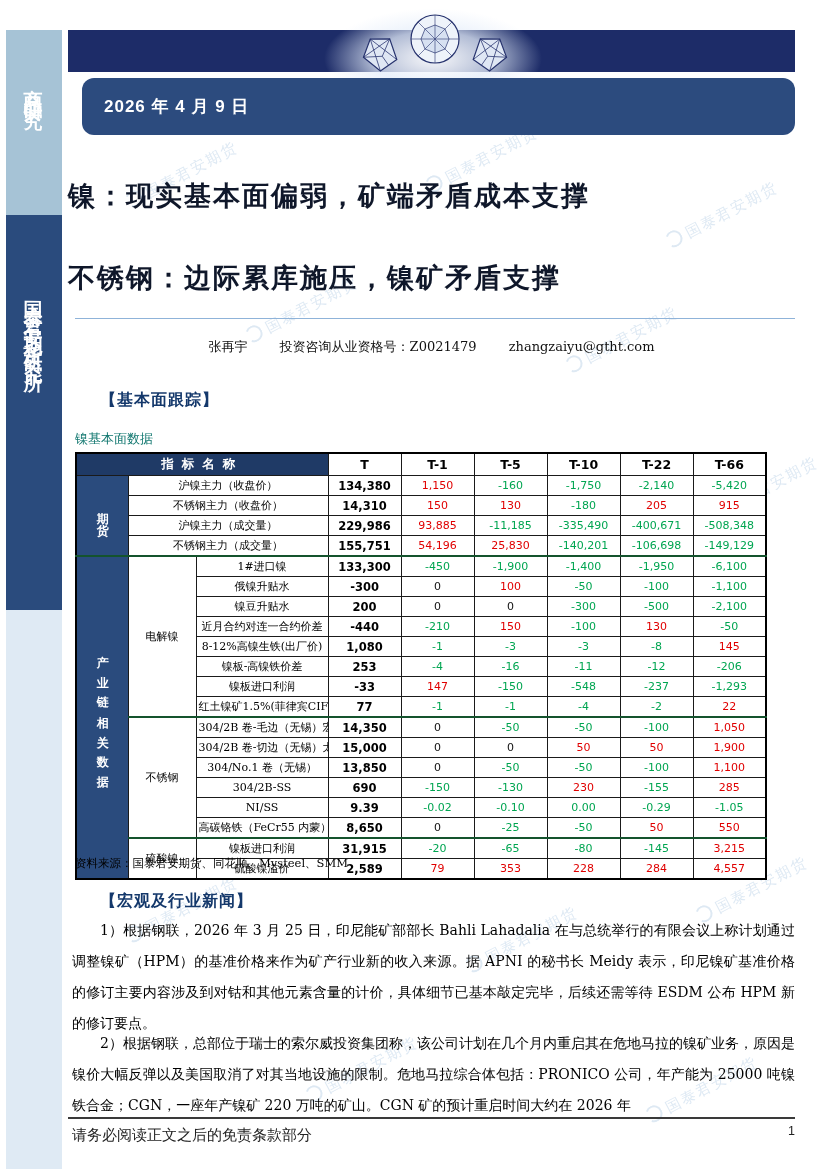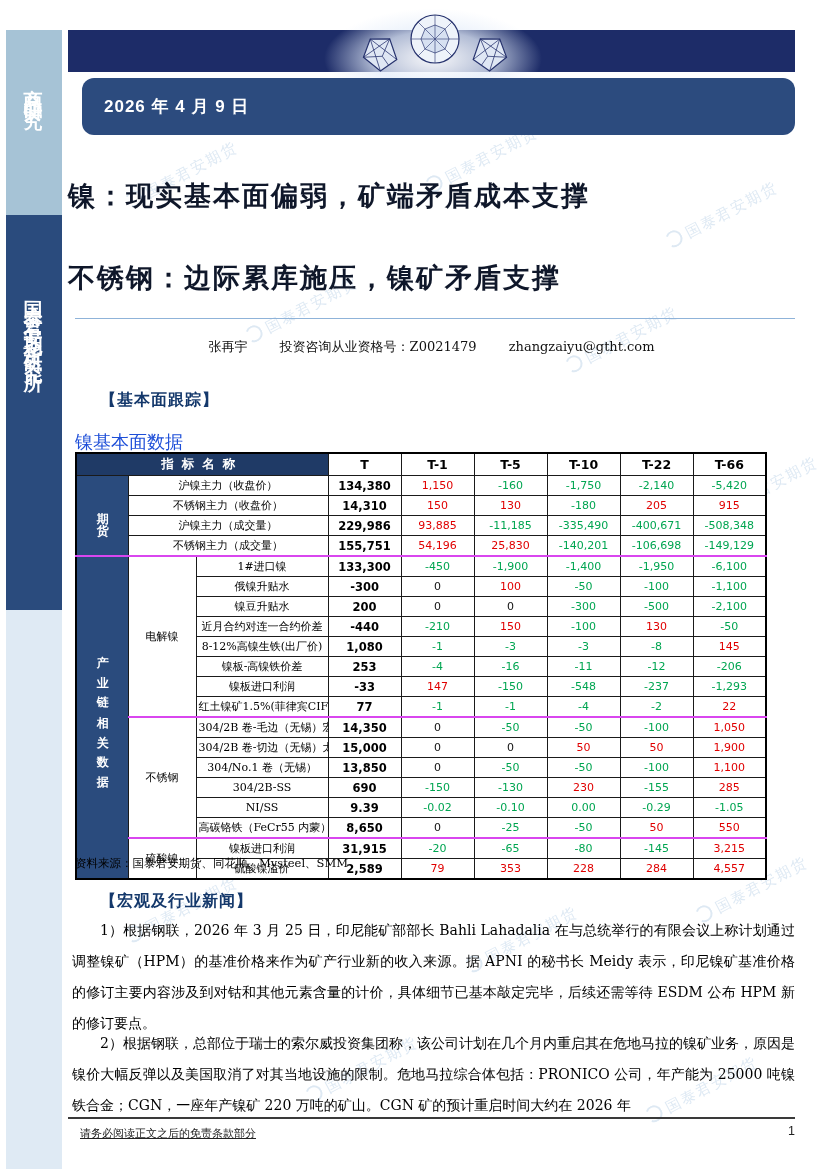--- a/index.html
+++ b/index.html
@@ -29,47 +29,47 @@
       font-family:"Liberation Sans",sans-serif;letter-spacing:1px;}
   
   .title{position:absolute;left:68px;width:727px;text-align:left;font-weight:bold;color:#0f172a;
       font-size:27px;letter-spacing:2px;z-index:1;}
   .title1{top:178px;} .title2{top:260px;}
   .divider{position:absolute;left:75px;top:318px;width:720px;border-top:1px solid #8fb3d9;z-index:1;}
   .author{position:absolute;left:68px;top:338px;width:727px;text-align:center;font-size:13px;color:#111;z-index:1;}
   .author span{margin:8px 14px;}
   .sec-head{position:absolute;left:100px;font-weight:bold;font-size:16px;color:#14386b;z-index:1;letter-spacing:1px;}
   .sec1{top:390px;} .sec2{top:891px;}
-  .table-title{position:absolute;left:75px;top:430px;font-size:18px;color:#1d4ed8;z-index:1;}
+  .table-title{position:absolute;left:75px;top:430px;font-size:13px;color:#0f766e;z-index:1;}
   
   table.datatable{position:absolute;left:75px;top:452px;width:690px;border-collapse:collapse;table-layout:fixed;
       z-index:1;background:#fff;border:2px solid #000;}
   .datatable th,.datatable td{border:1px solid #1a1a1a;padding:0 2px;text-align:center;vertical-align:middle;
       height:19px;overflow:hidden;white-space:nowrap;}
   .datatable thead th{height:21px;}
   .h-name{background:#1f3a66;color:#fff;font-weight:bold;font-size:12.5px;letter-spacing:8px;}
   .h-t{background:#fff;color:#000;font-weight:bold;font-size:12.5px;font-family:"DejaVu Sans",sans-serif;}
   .cell-group{background:#2a4b7d;color:#fff;font-weight:bold;font-size:12px;}
   .cell-group span{writing-mode:vertical-rl;text-orientation:upright;}
   .cell-group.g0 span{letter-spacing:12px;}
   .cell-group.g1 span{letter-spacing:20px;}
   .cell-sub{background:#fff;color:#000;font-weight:normal;font-size:11px;}
   .cell-name{font-size:11px;color:#000;}
   .val{font-family:"DejaVu Sans",sans-serif;font-size:11px;}
   .val-t{font-family:"DejaVu Sans",sans-serif;font-size:11.5px;font-weight:bold;color:#000;}
   .pos{color:#e00000;} .neg{color:#00a551;} .zero{color:#111;}
-  tr.sep td,tr.sep th{border-top:2px solid #d946ef;}
+  tr.sep td,tr.sep th{border-top:2px solid #14532d;}
   .source{position:absolute;left:75px;top:856px;font-size:11.5px;color:#000;z-index:1;}
   
   .para{position:absolute;left:72px;width:723px;font-size:14px;line-height:31px;text-align:justify;
       text-indent:2em;color:#000;z-index:1;}
   .para1{top:915px;} .para2{top:1028px;}
   
   .footline{position:absolute;left:68px;top:1117px;width:727px;border-top:2px solid #3a3a3a;z-index:1;}
-  .disclaimer{position:absolute;left:80px;top:1126px;font-size:11px;color:#222;z-index:1;text-decoration:underline;}
+  .disclaimer{position:absolute;left:72px;top:1126px;font-size:15px;color:#222;z-index:1;}
   .pageno{position:absolute;left:68px;top:1124px;width:727px;text-align:right;font-size:12.5px;color:#222;
       font-family:"Liberation Sans",sans-serif;z-index:1;}
 </style>
 </head>
 <body>
 
 <div class="page">
 
   <div id="wm-layer">
       <div class="wm" style="left: 120px; top: 165px;"><span class="ring"></span>国泰君安期货</div>

